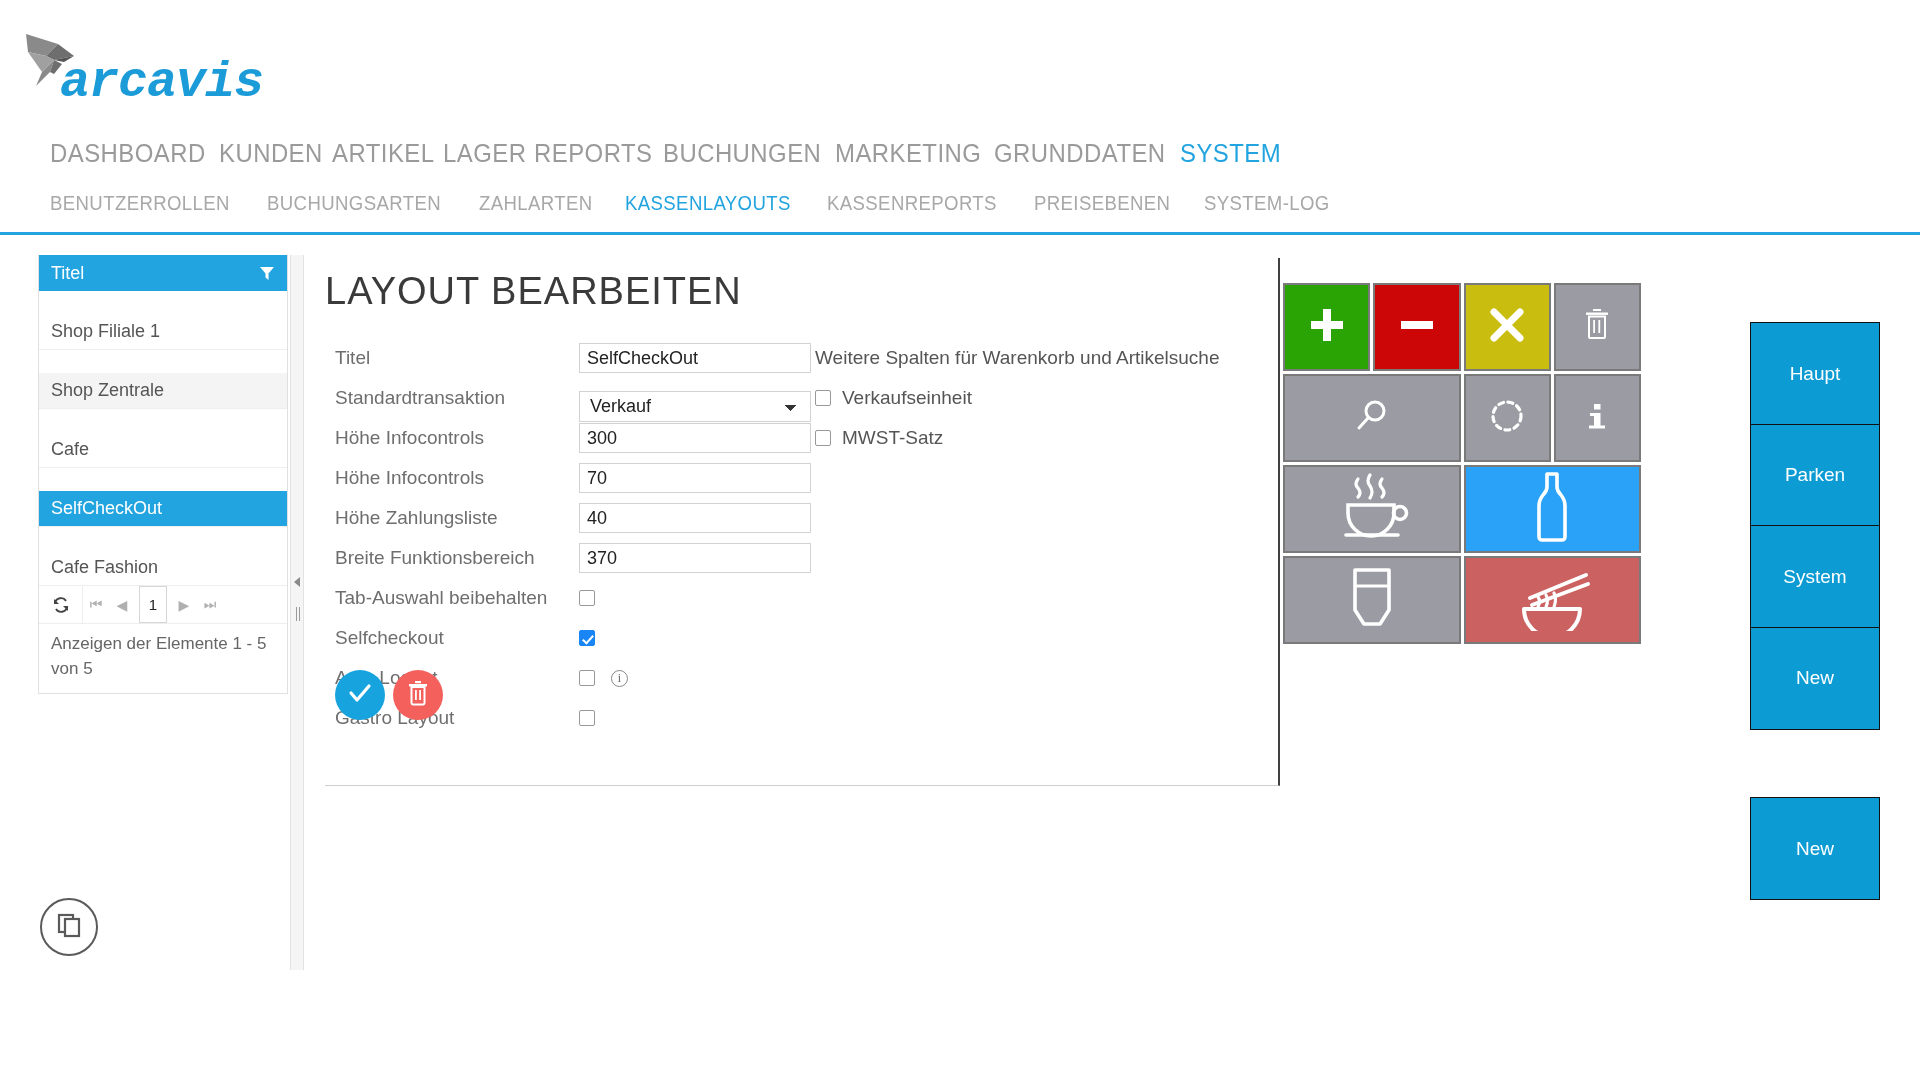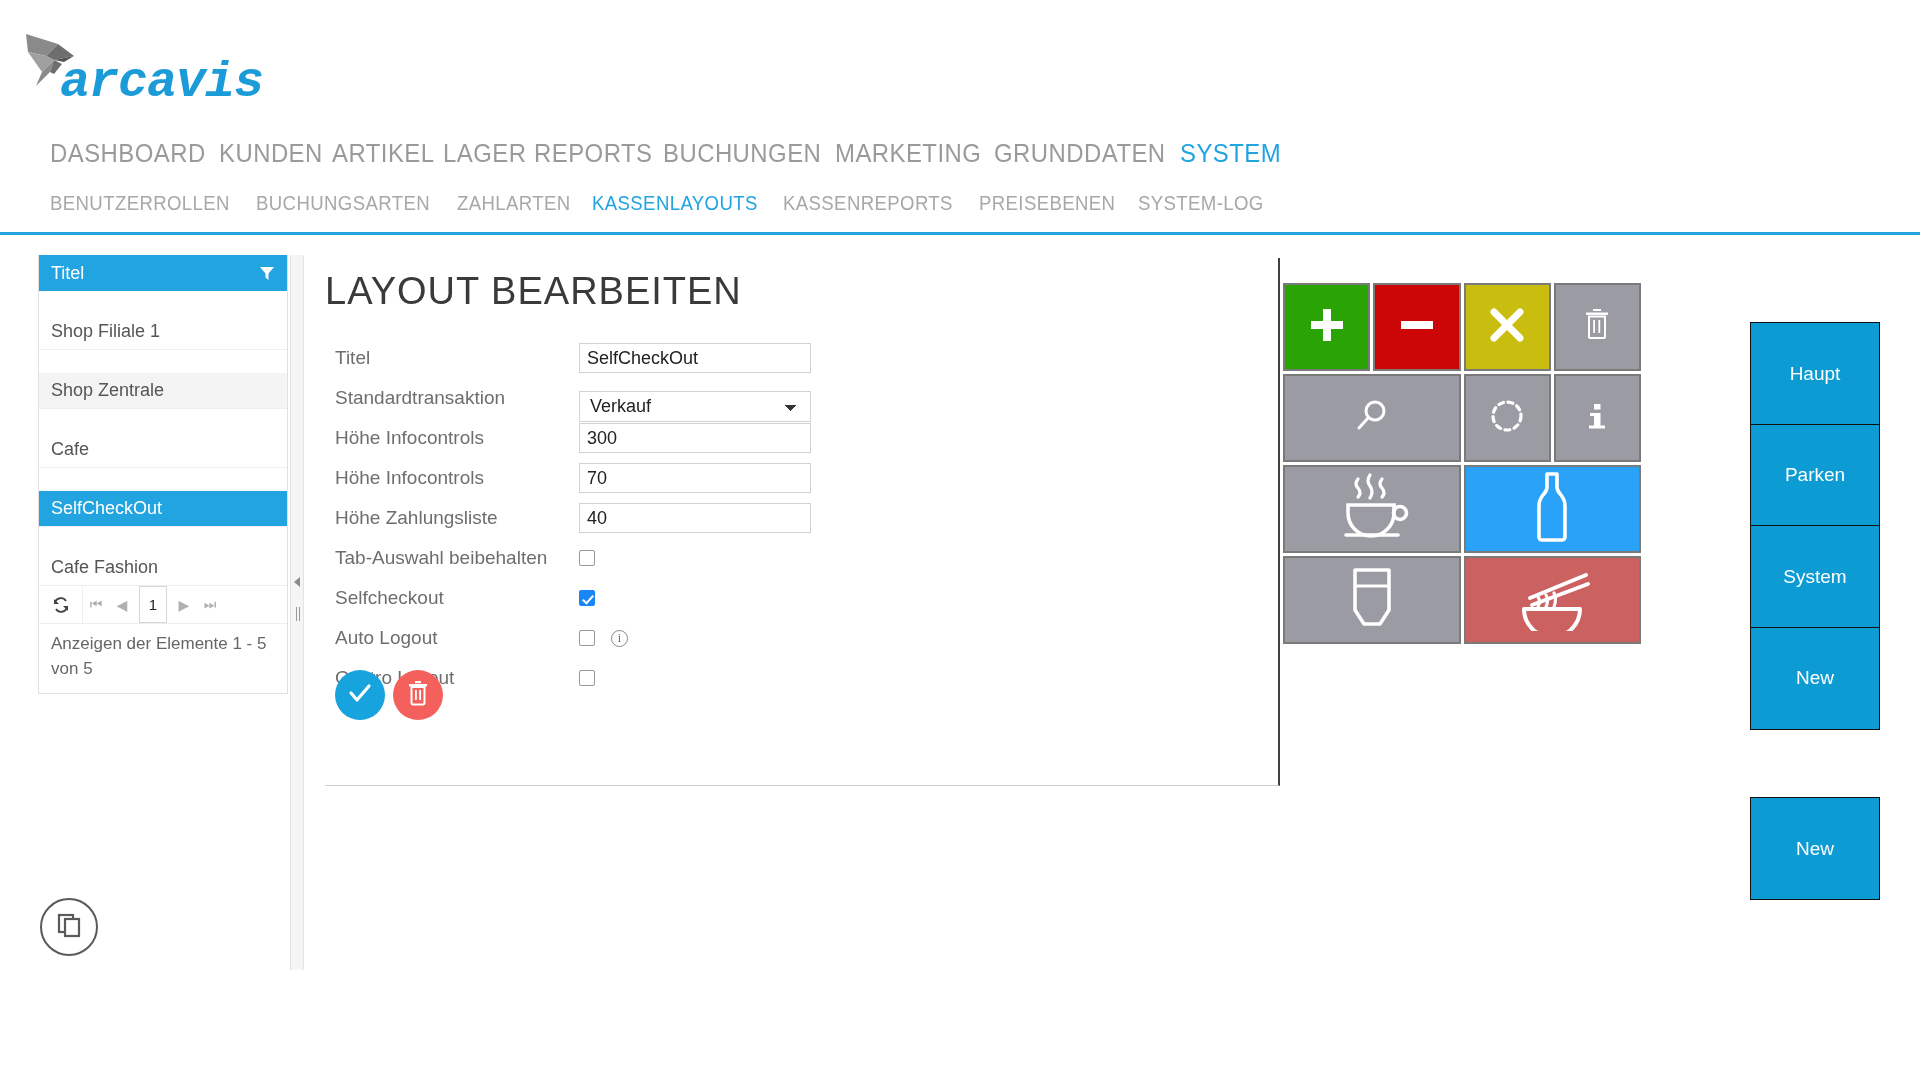--- a/index.html
+++ b/index.html
@@ -44,21 +44,21 @@
     transform: scaleX(0.92);
     transform-origin: left center;
   }
   .mainnav-item.active { color: #22A4E0; }
 
   
   .subnav {
     position: absolute;
     left: 50px; top: 192px;
     display: flex; align-items: center;
-    gap: 13px;
+    gap: 24px;
   }
   .subnav-item {
     font-family: "Liberation Sans Narrow", "Liberation Sans", sans-serif;
     font-size: 20px;
     color: #a8a8a8;
     letter-spacing: 0.4px;
     cursor: pointer;
     white-space: nowrap;
     transform: scaleX(0.93);
     transform-origin: left center;
@@ -439,38 +439,53 @@
     </div>
     <div class="frow">
       <span class="flabel">Höhe Infocontrols</span>
       <input class="finput" type="text" value="70" style="">
     </div>
     <div class="frow">
       <span class="flabel">Höhe Zahlungsliste</span>
       <input class="finput" type="text" value="40" style="">
     </div>
     <div class="frow">
+      <span class="flabel">Breite Funktionsbereich</span>
+      <input class="finput" type="text" value="370" style="">
+    </div>
+    <div class="frow">
       <span class="flabel">Tab-Auswahl beibehalten</span>
       <span class="cbox"></span>
     </div>
     <div class="frow">
       <span class="flabel">Selfcheckout</span>
       <span class="cbox checked"></span>
     </div>
     <div class="frow">
       <span class="flabel">Auto Logout</span>
       <span class="cbox"></span>
       <span class="info-i">i</span>
     </div>
     <div class="frow">
       <span class="flabel">Gastro Layout</span>
       <span class="cbox"></span>
     </div>
   </div>
 
+  <div class="right-col">
+    <div class="rc-title">Weitere Spalten für Warenkorb und Artikelsuche</div>
+    <div class="rc-check">
+      <span class="cbox"></span>
+      <span>Verkaufseinheit</span>
+    </div>
+    <div class="rc-check">
+      <span class="cbox"></span>
+      <span>MWST-Satz</span>
+    </div>
+  </div>
 
   <div class="actions">
     <div class="circ-btn save">
       <span>
         <svg width="28" height="28" viewBox="0 0 28 28">
           <polyline points="5,14 11,21 23,7" fill="none" stroke="#fff" stroke-width="3.2" stroke-linecap="round" stroke-linejoin="round"></polyline>
         </svg>
       </span>
     </div>
     <div class="circ-btn del">

